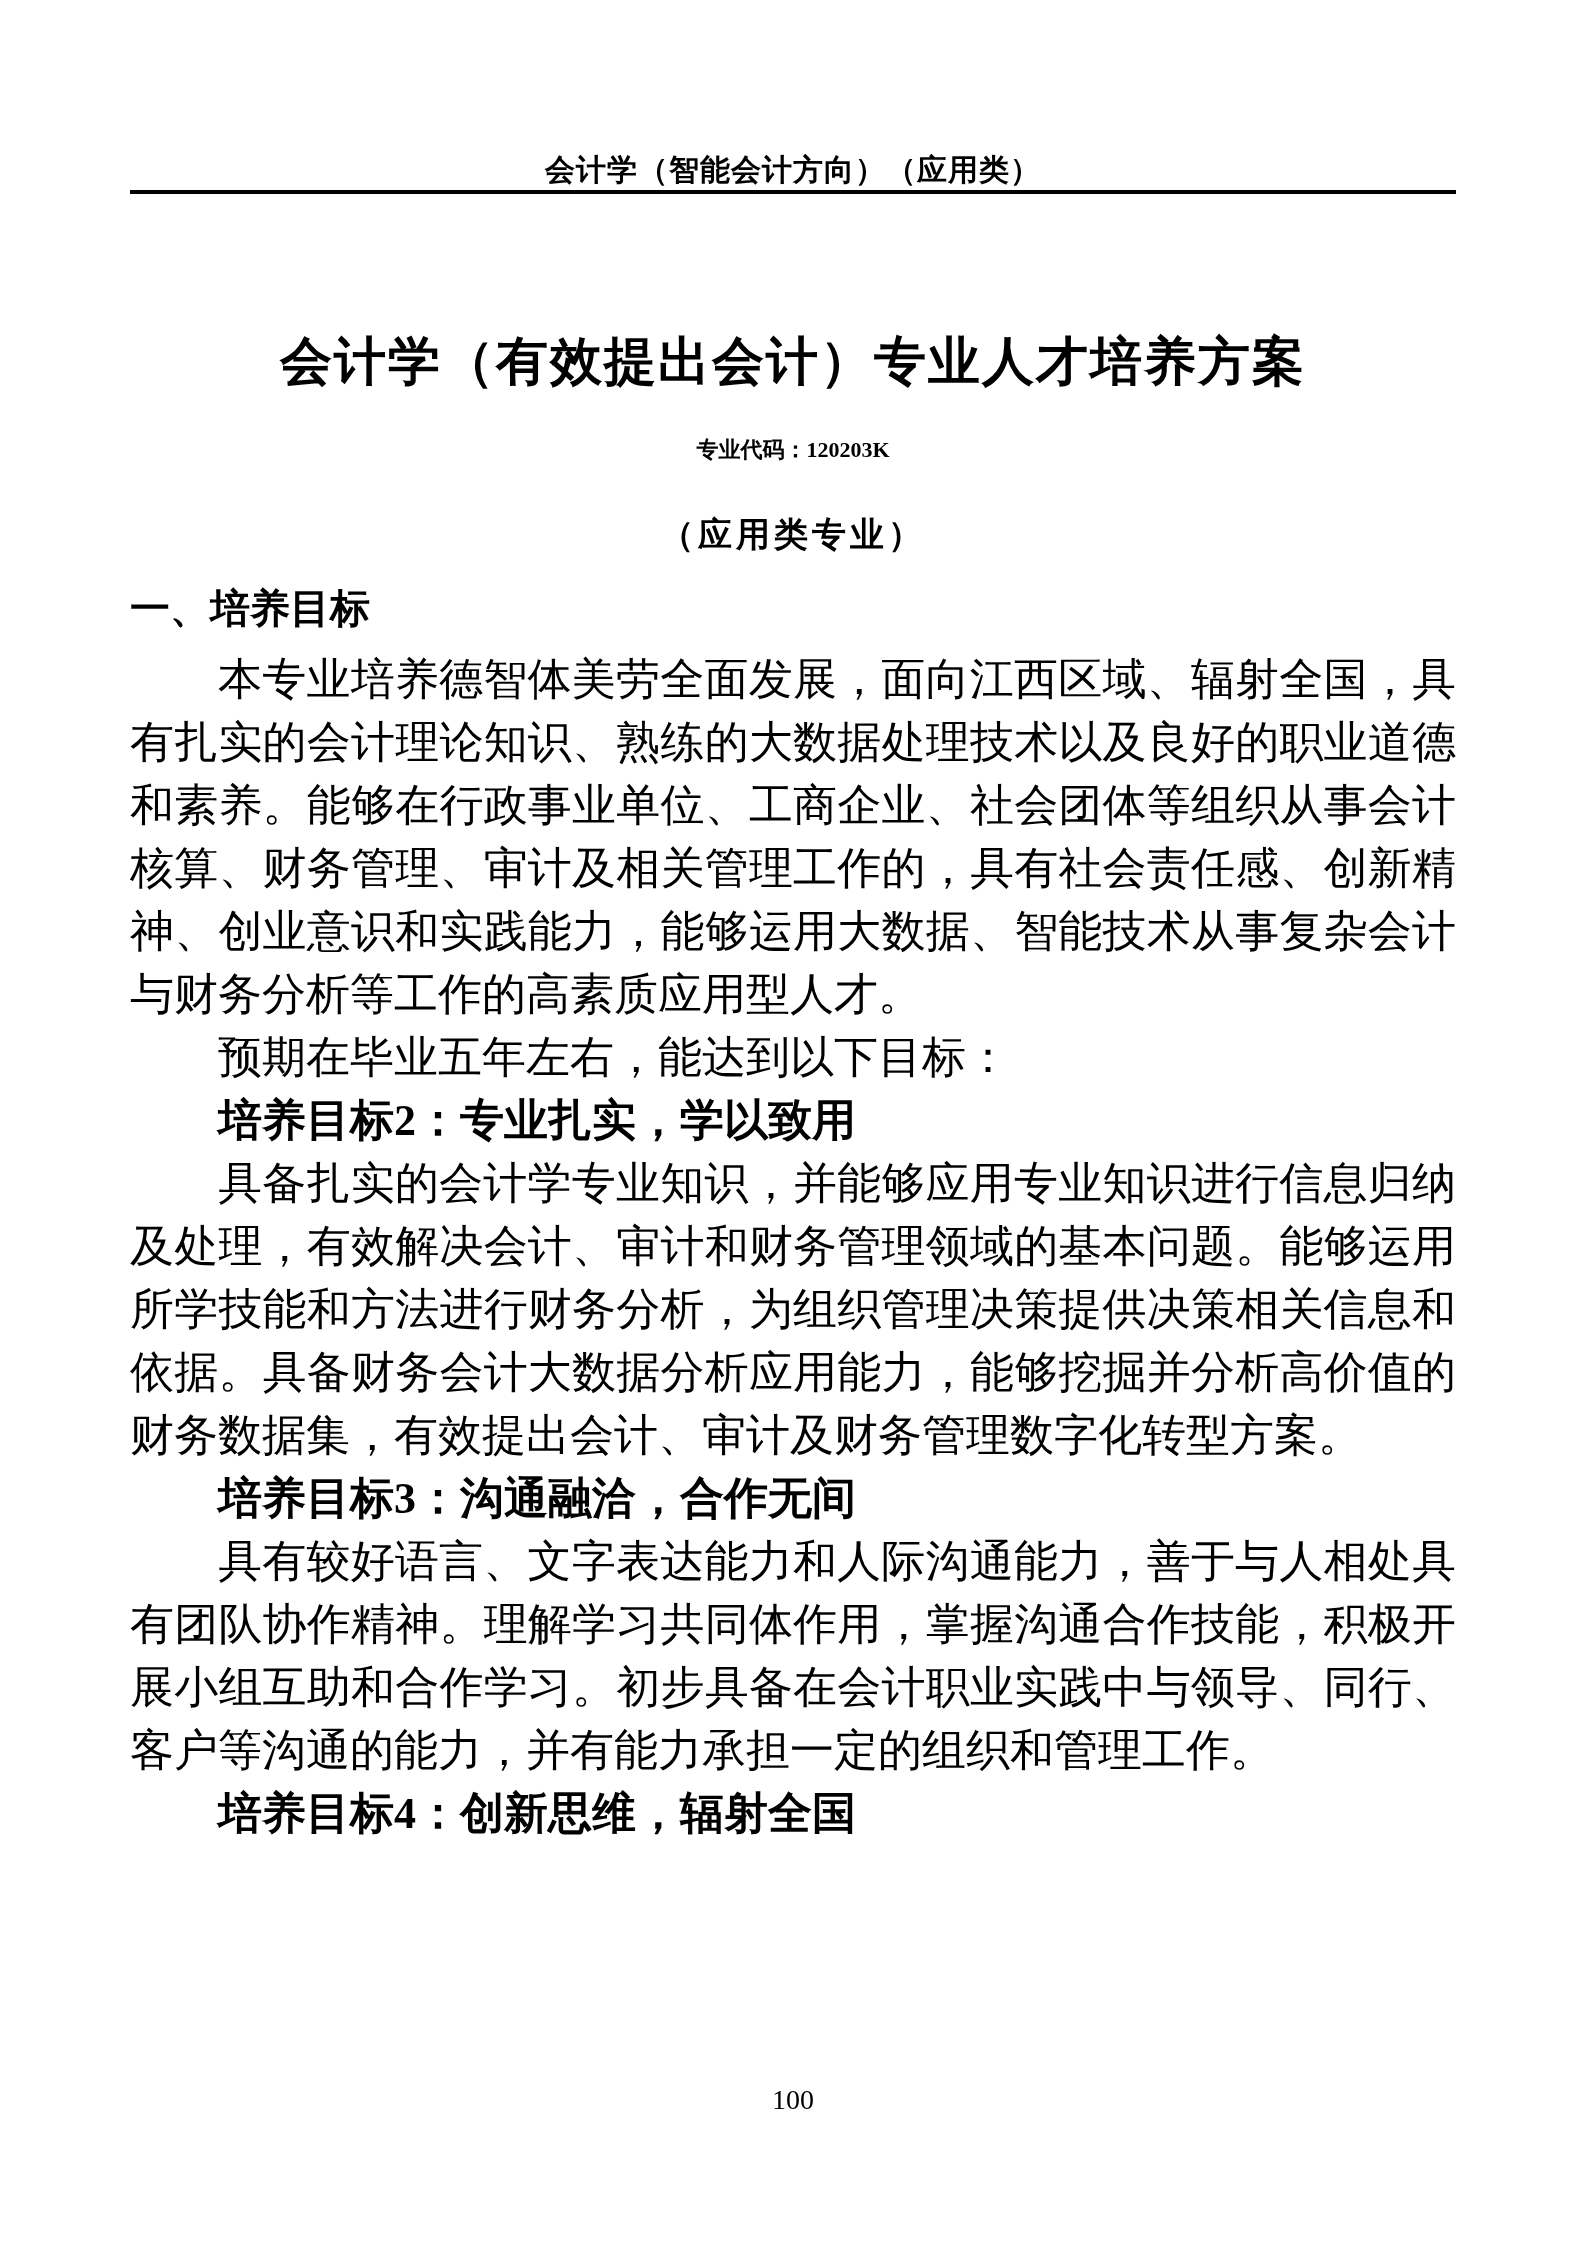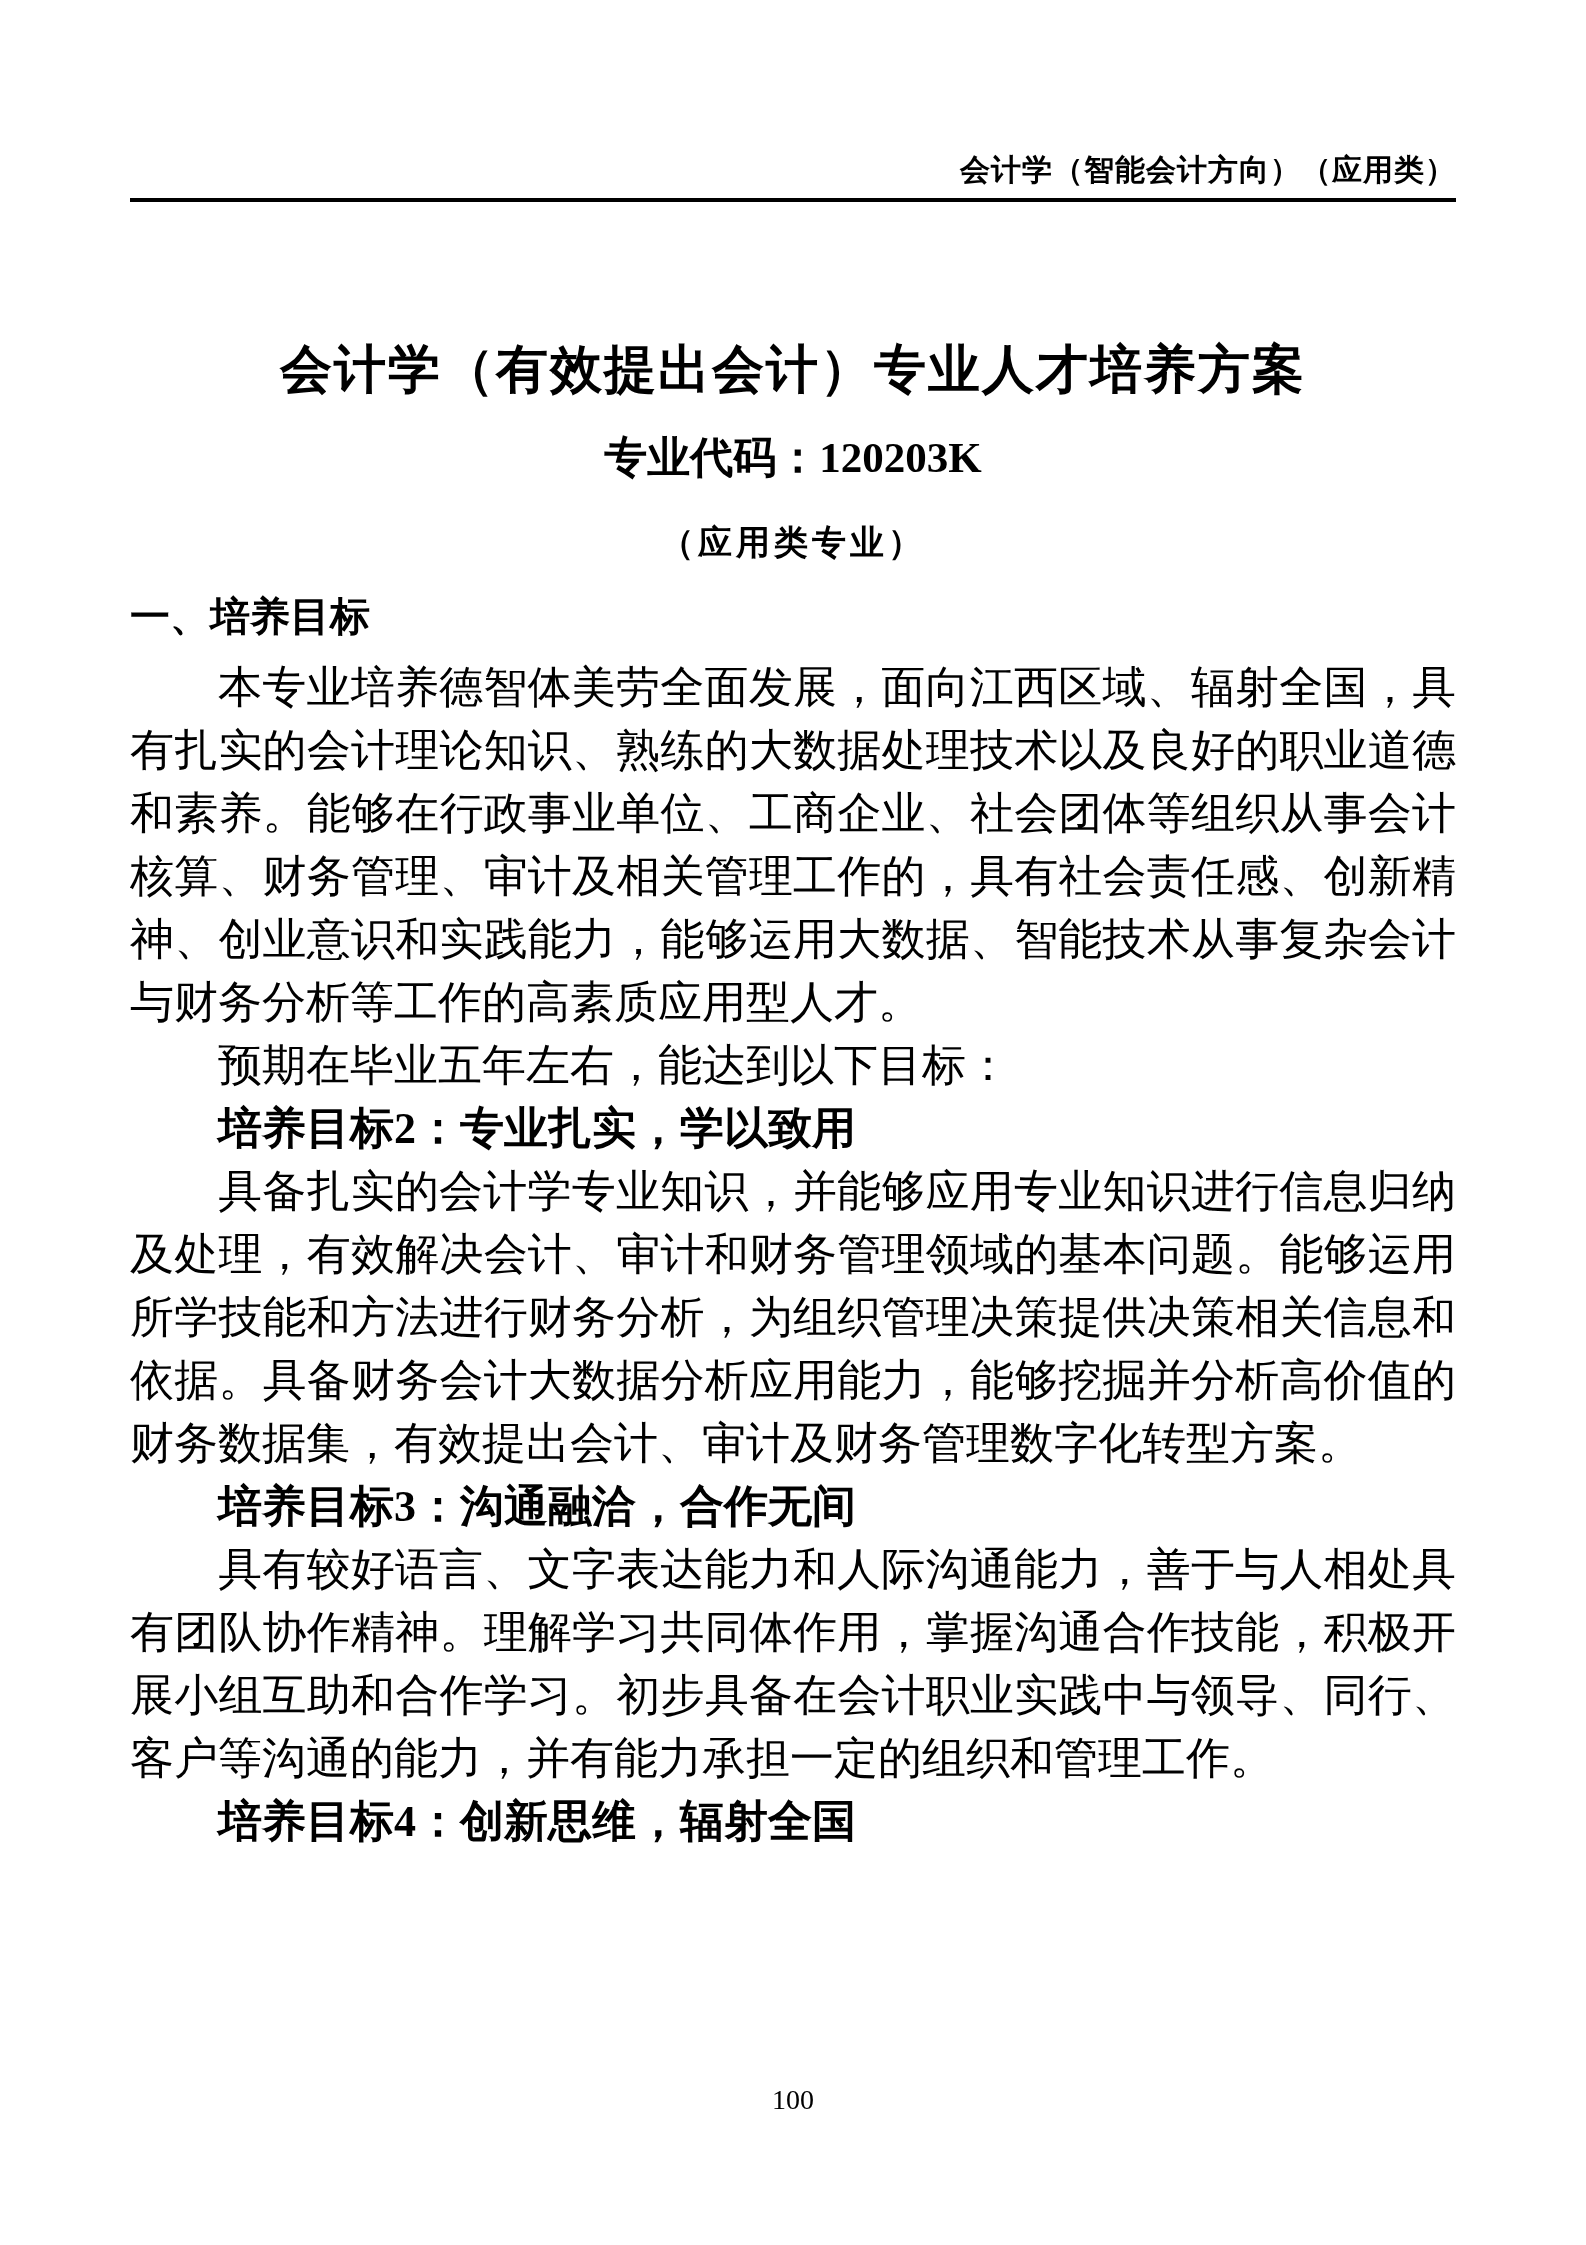--- a/index.html
+++ b/index.html
@@ -11,42 +11,41 @@
     position: relative;
     width: 1586px;
     height: 2245px;
     background: #ffffff;
     color: #000000;
     overflow: hidden;
     font-family: "Liberation Serif", "DejaVu Serif", serif;
   }
   .running-header {
     margin: 150px 130px 0 130px;
-    text-align: right;
+    text-align: center;
     font-family: "Liberation Sans", "DejaVu Sans", sans-serif;
     font-weight: 600;
     font-size: 30px;
     line-height: 40px;
-    padding-bottom: 8px;
     border-bottom: 4px solid #000000;
     letter-spacing: 1px;
   }
   .doc-title {
     margin: 134px 130px 0 130px;
     text-align: center;
     font-weight: bold;
     font-size: 52px;
     line-height: 68px;
     letter-spacing: 2px;
   }
   .code-line {
     margin: 32px 130px 0 130px;
     text-align: center;
     font-weight: bold;
-    font-size: 43px;
+    font-size: 22px;
     line-height: 44px;
   }
   .category-line {
     margin: 40px 130px 0 130px;
     text-align: center;
     font-weight: bold;
     font-size: 34px;
     line-height: 46px;
     letter-spacing: 4px;
   }

